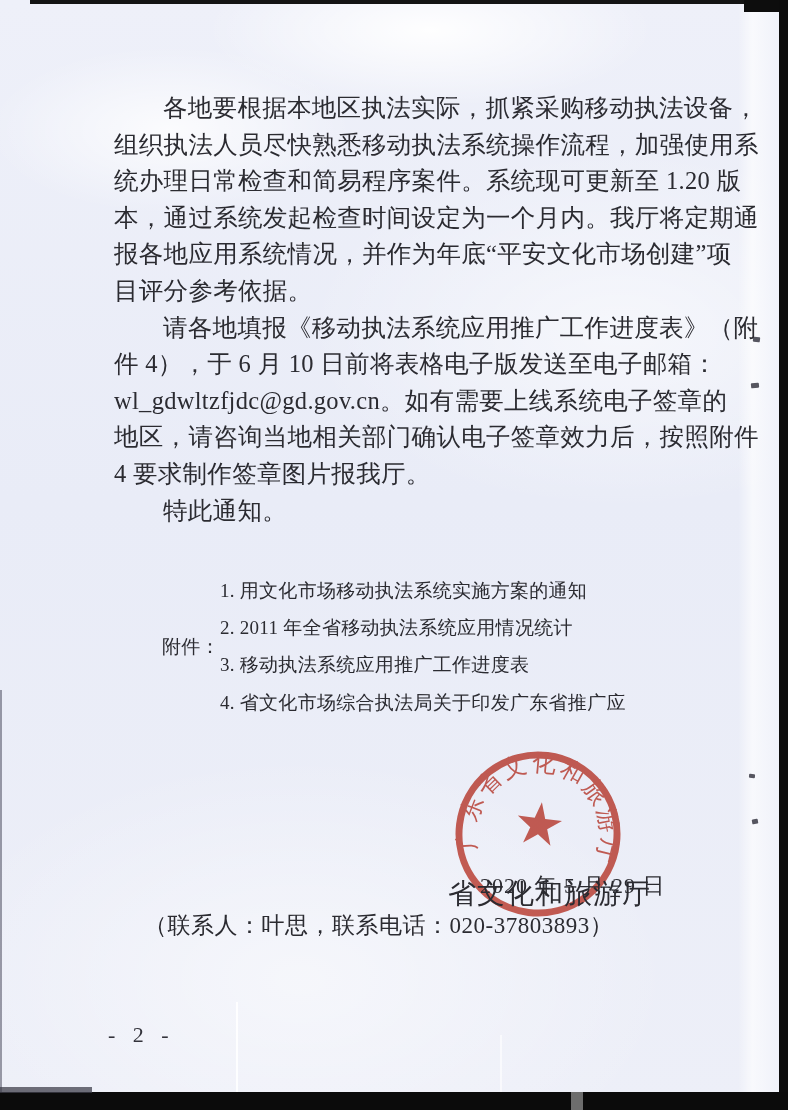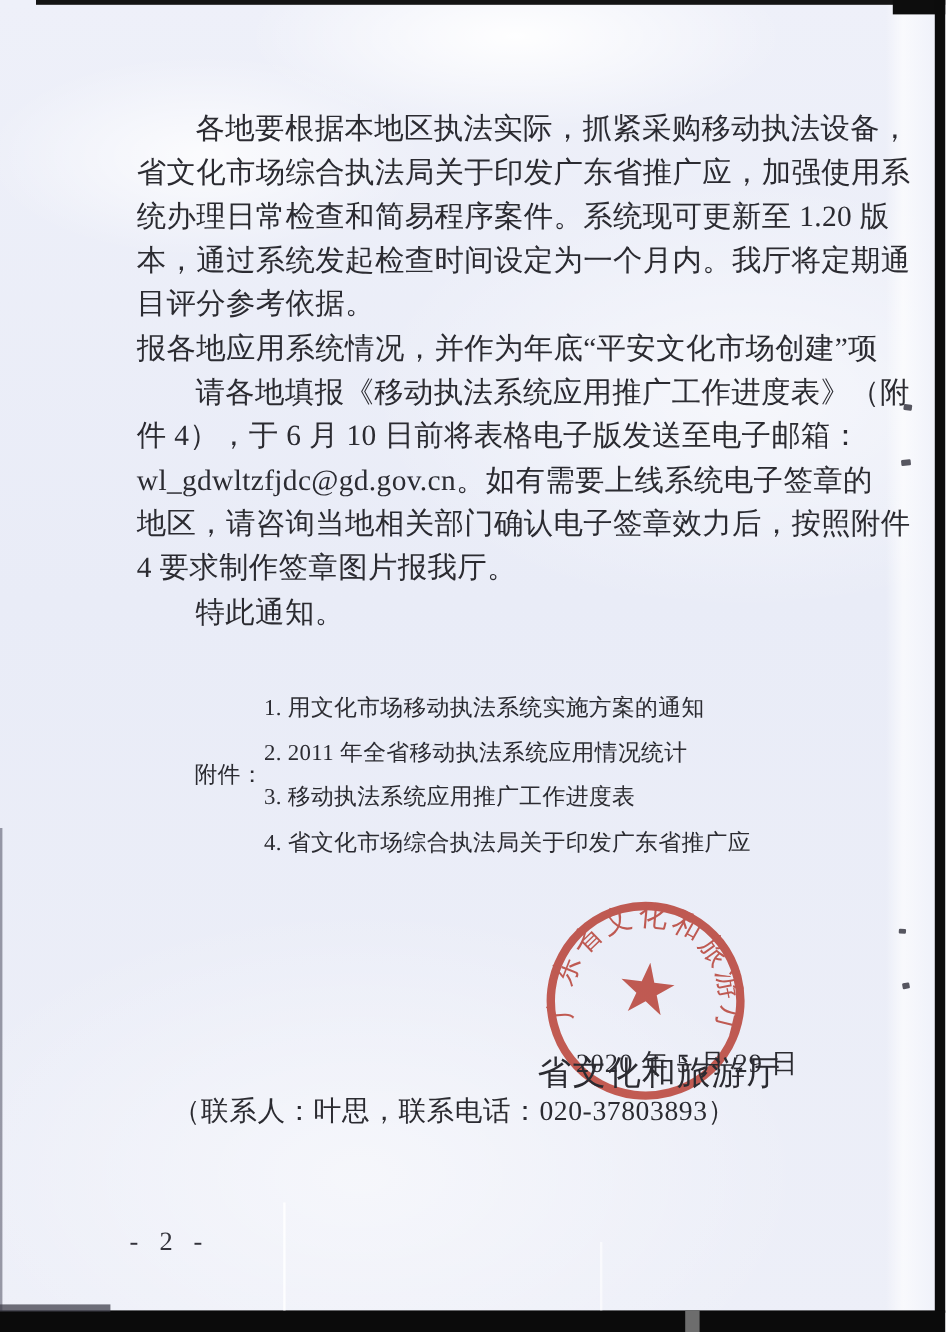--- a/index.html
+++ b/index.html
@@ -68,25 +68,25 @@
   <div class="crease crease-a"></div>
   <div class="crease crease-b"></div>
   <div class="speck speck-1"></div>
   <div class="speck speck-2"></div>
   <div class="speck speck-3"></div>
   <div class="speck speck-4"></div>
 
   <div class="bodytext">
     <div class="para">
         <div class="line">各地要根据本地区执法实际，抓紧采购移动执法设备，</div>
-        <div class="line">省文化市场综合执法局关于印发广东省推广应，加强使用系</div>
+        <div class="line">组织执法人员尽快熟悉移动执法系统操作流程，加强使用系</div>
         <div class="line">统办理日常检查和简易程序案件。系统现可更新至 1.20 版</div>
         <div class="line">本，通过系统发起检查时间设定为一个月内。我厅将定期通</div>
+        <div class="line">报各地应用系统情况，并作为年底“平安文化市场创建”项</div>
         <div class="line">目评分参考依据。</div>
-        <div class="line">报各地应用系统情况，并作为年底“平安文化市场创建”项</div>
       </div>
     <div class="para">
         <div class="line">请各地填报《移动执法系统应用推广工作进度表》（附</div>
         <div class="line">件 4），于 6 月 10 日前将表格电子版发送至电子邮箱：</div>
         <div class="line">wl_gdwltzfjdc@gd.gov.cn。如有需要上线系统电子签章的</div>
         <div class="line">地区，请咨询当地相关部门确认电子签章效力后，按照附件</div>
         <div class="line">4 要求制作签章图片报我厅。</div>
       </div>
     <div class="para">
         <div class="line">特此通知。</div>

